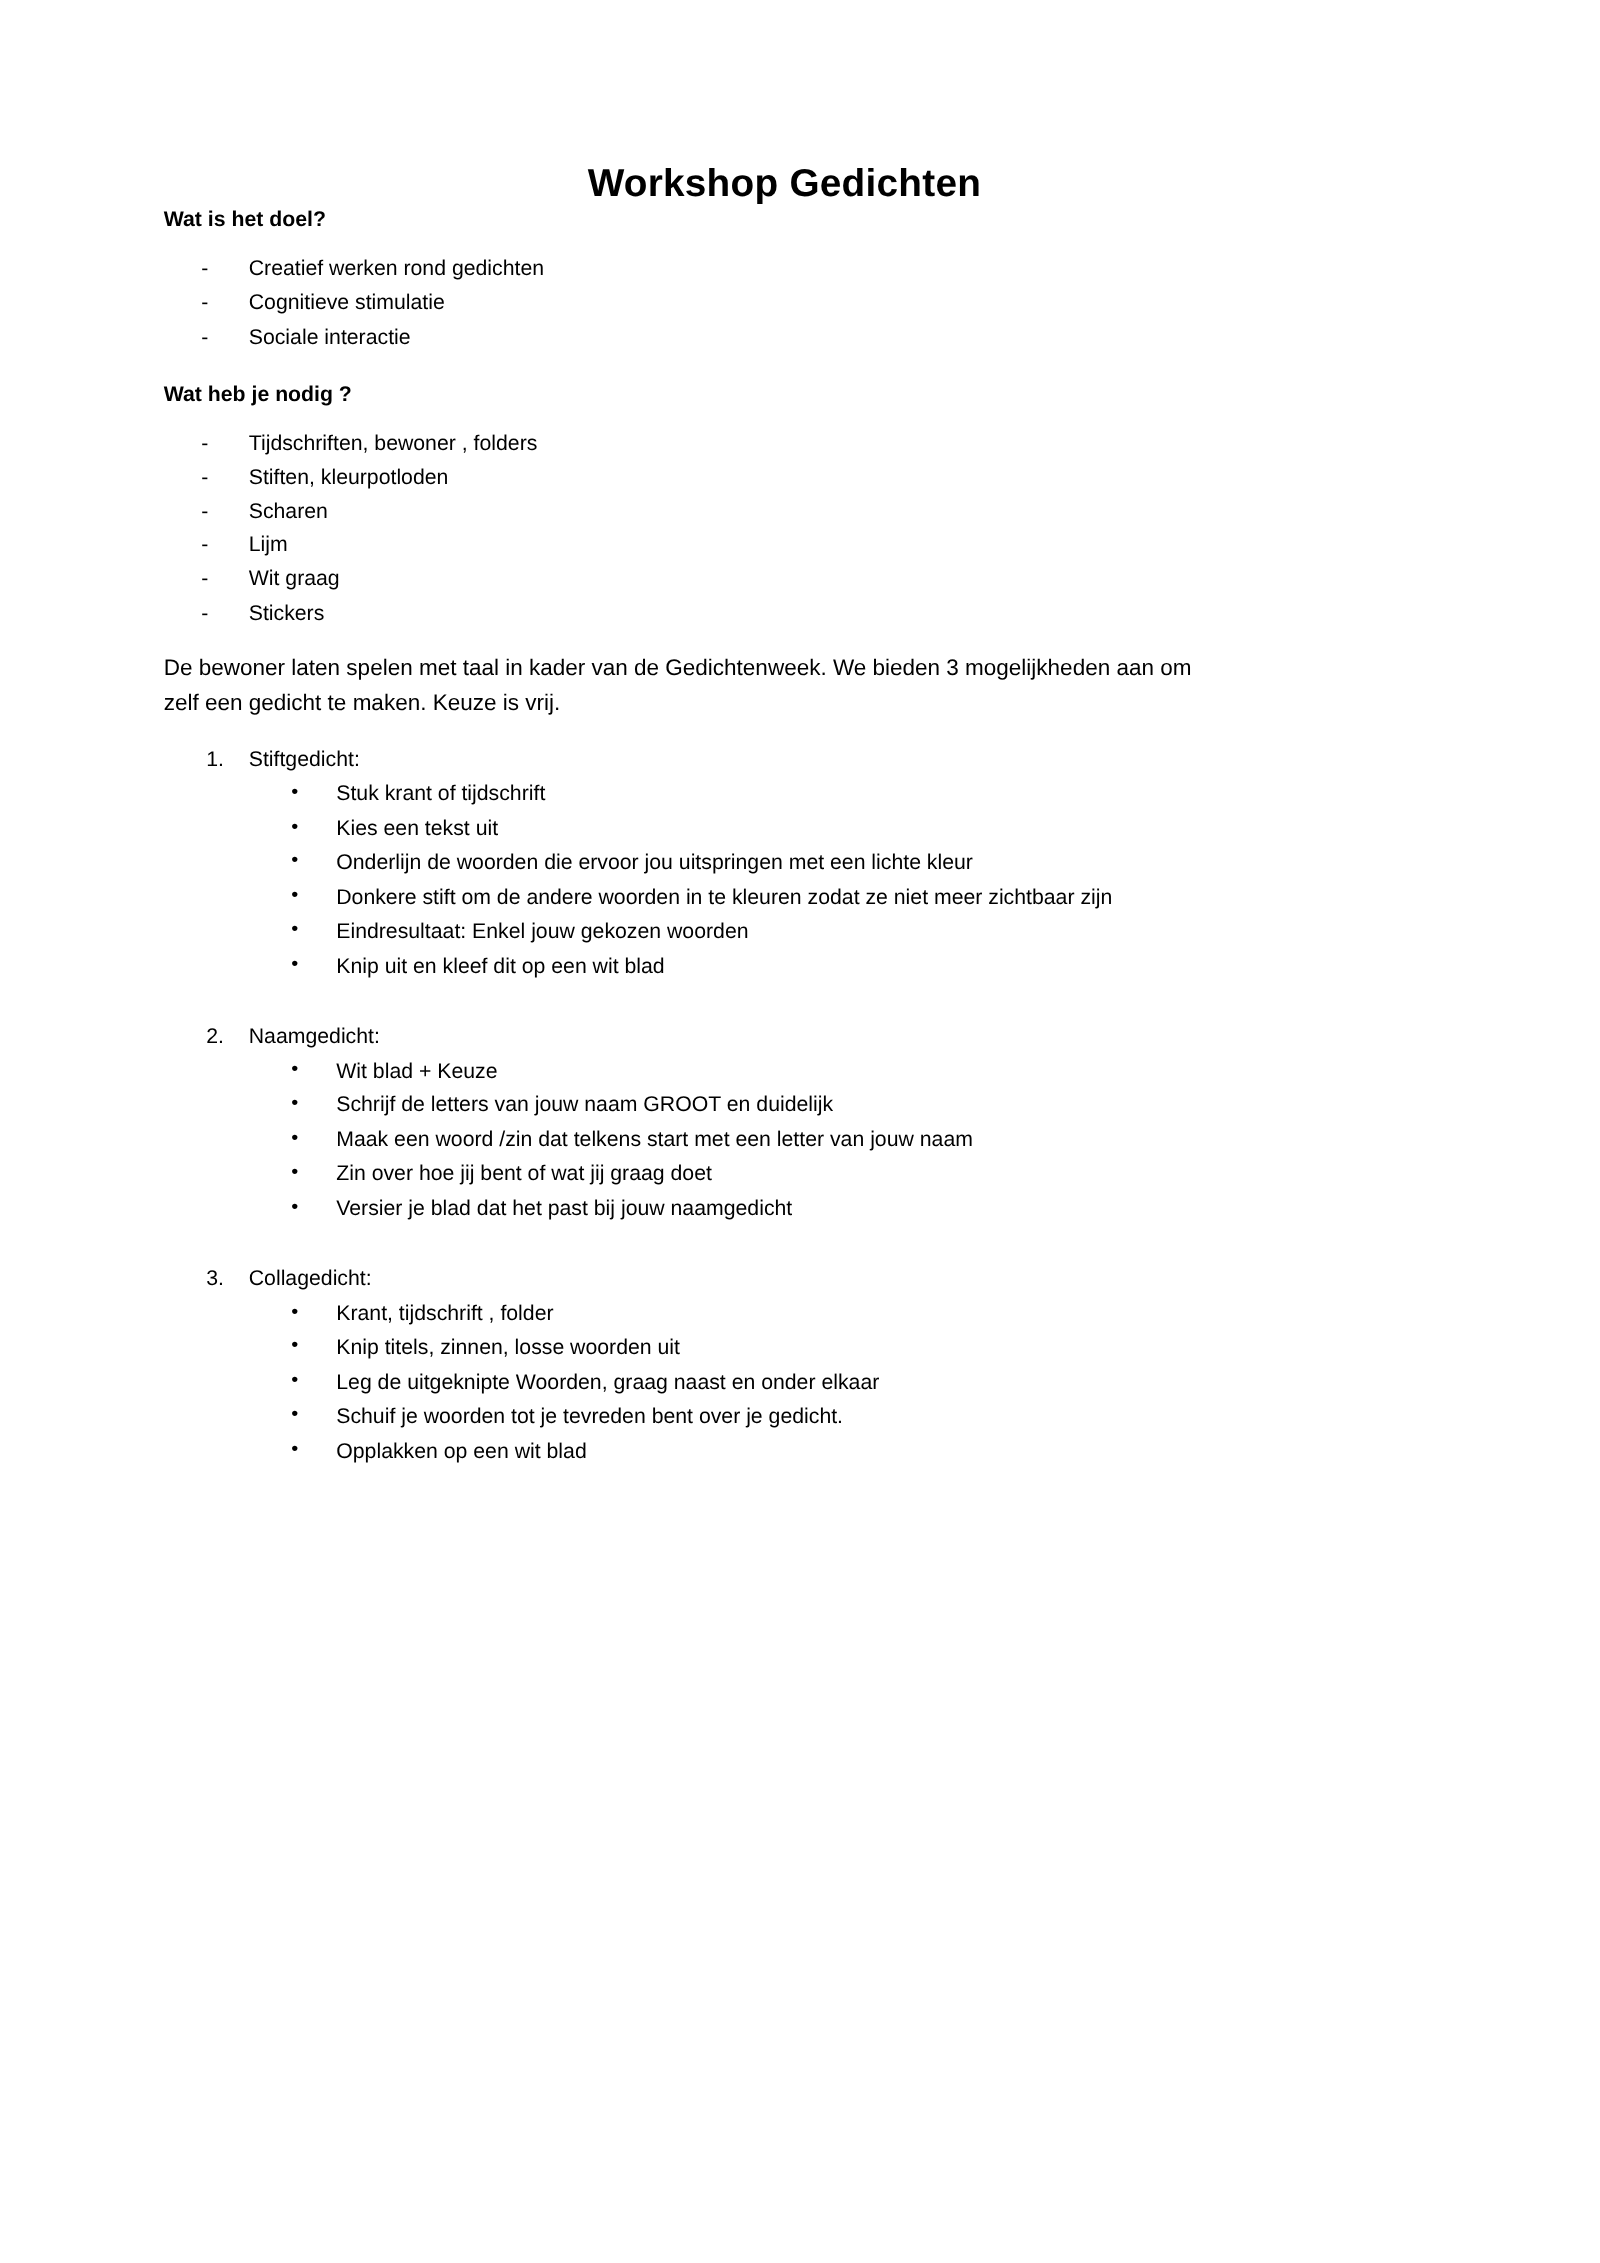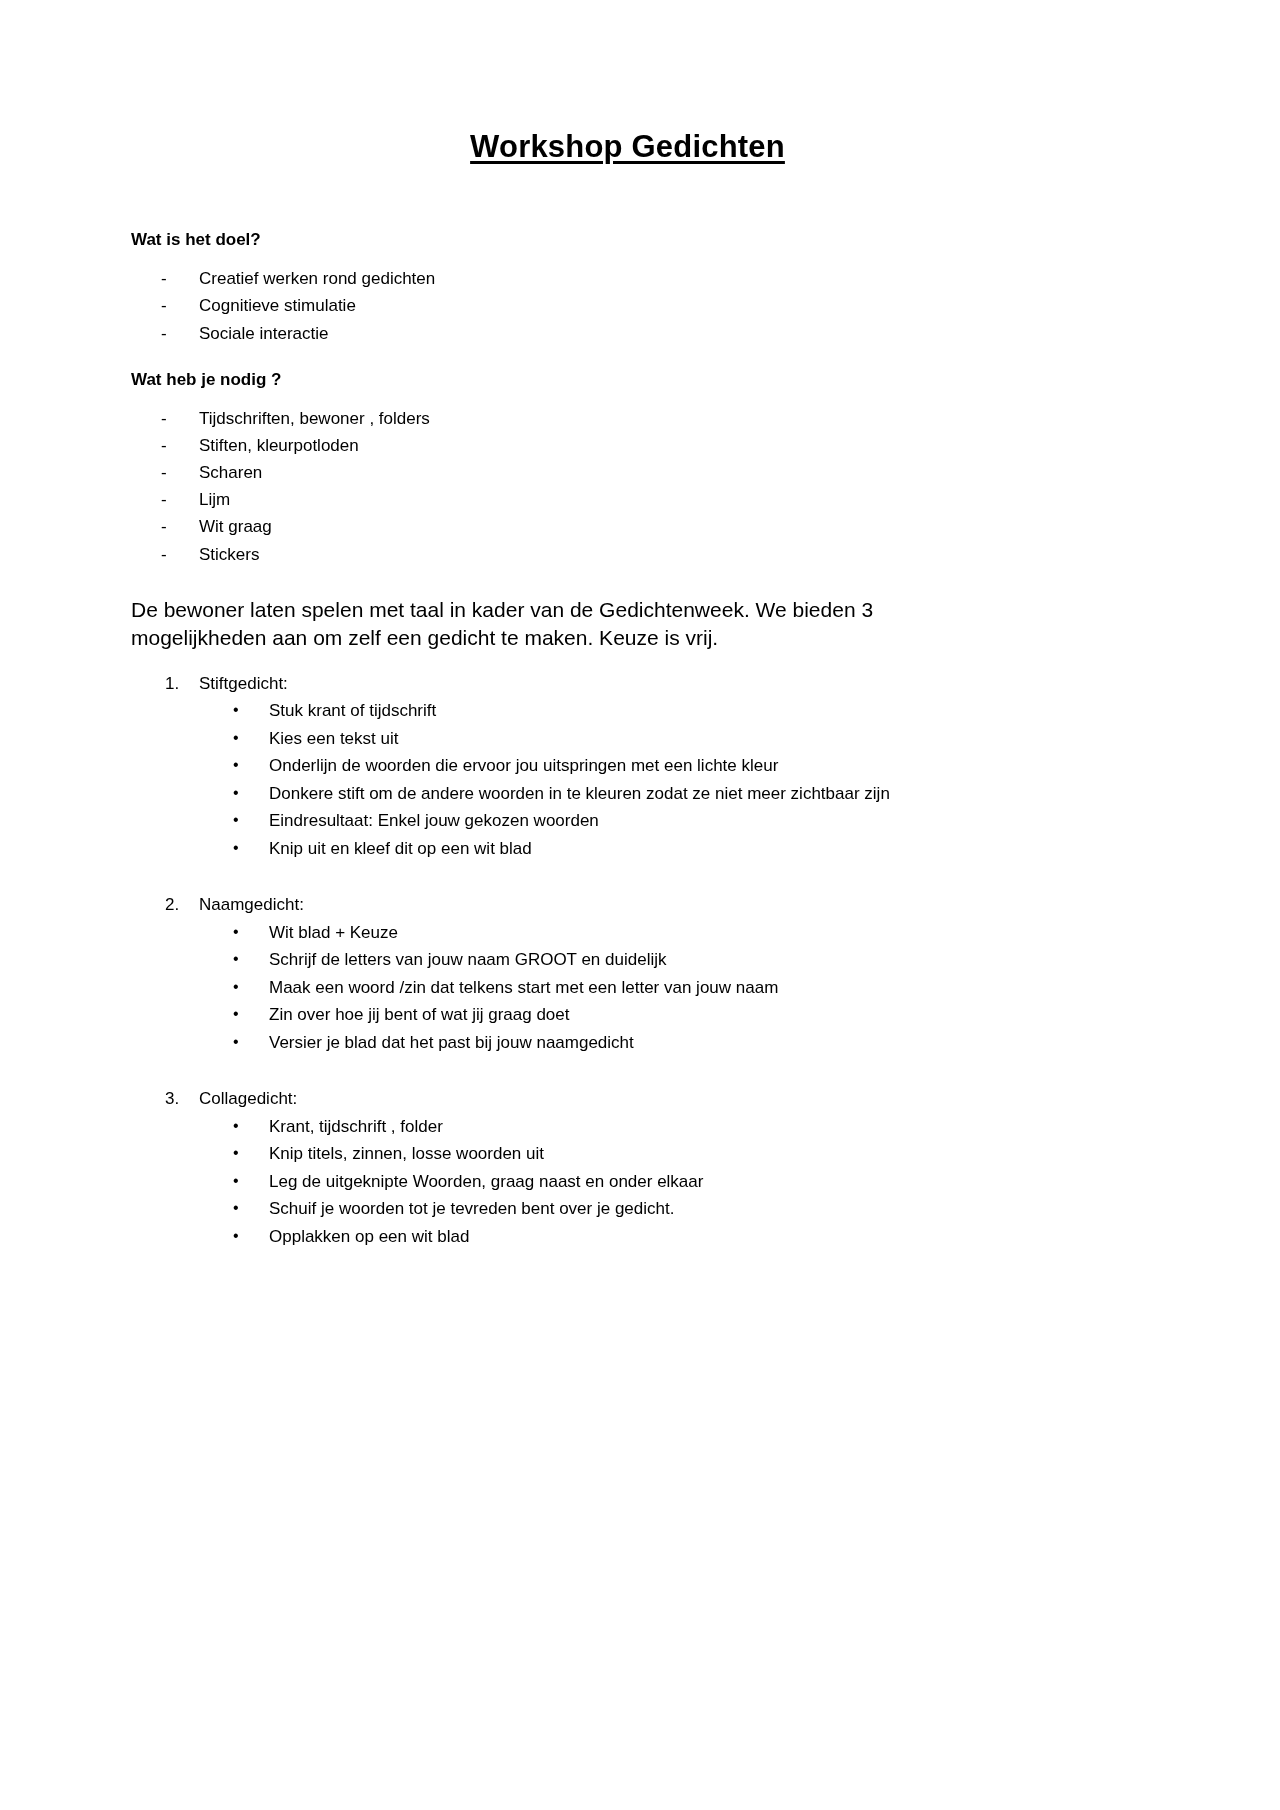--- a/index.html
+++ b/index.html
@@ -33,30 +33,29 @@
     text-align: center;
     font-size: 31px;
     font-weight: bold;
     letter-spacing: 0.2px;
     margin: 0;
     padding-top: 128px;
     padding-right: 25px;
     line-height: 1.2;
   }
   .doc-title span {
-    text-decoration: underline;
     text-underline-offset: 4px;
   }
   .heading {
     font-size: 17px;
     font-weight: bold;
     margin: 0;
     line-height: 1.35;
   }
-  .h-doel { margin-top: 64px; }
+  .h-doel { }
   .h-nodig { margin-top: 22px; }
   .h-doen  { margin-top: 22px; }
 
   ul.dash-list {
     list-style: none;
     margin: 13px 0 0 0;
     padding: 0;
   }
   ul.dash-list > li {
     position: relative;
@@ -65,23 +64,23 @@
     padding-left: 68px;
     margin: 0;
   }
   ul.dash-list > li .dash {
     position: absolute;
     left: 30px;
     top: 0;
   }
 
   p.para {
-    font-size: 21px;
+    font-size: 18px;
     line-height: 28px;
-    margin: 28px 0 0 0;
+    margin: 16px 0 0 0;
     width: 842px;
   }
 
   ol.num-list {
     list-style: none;
     margin: 18px 0 0 0;
     padding: 0;
     counter-reset: item;
   }
   ol.num-list > li.num-item {

